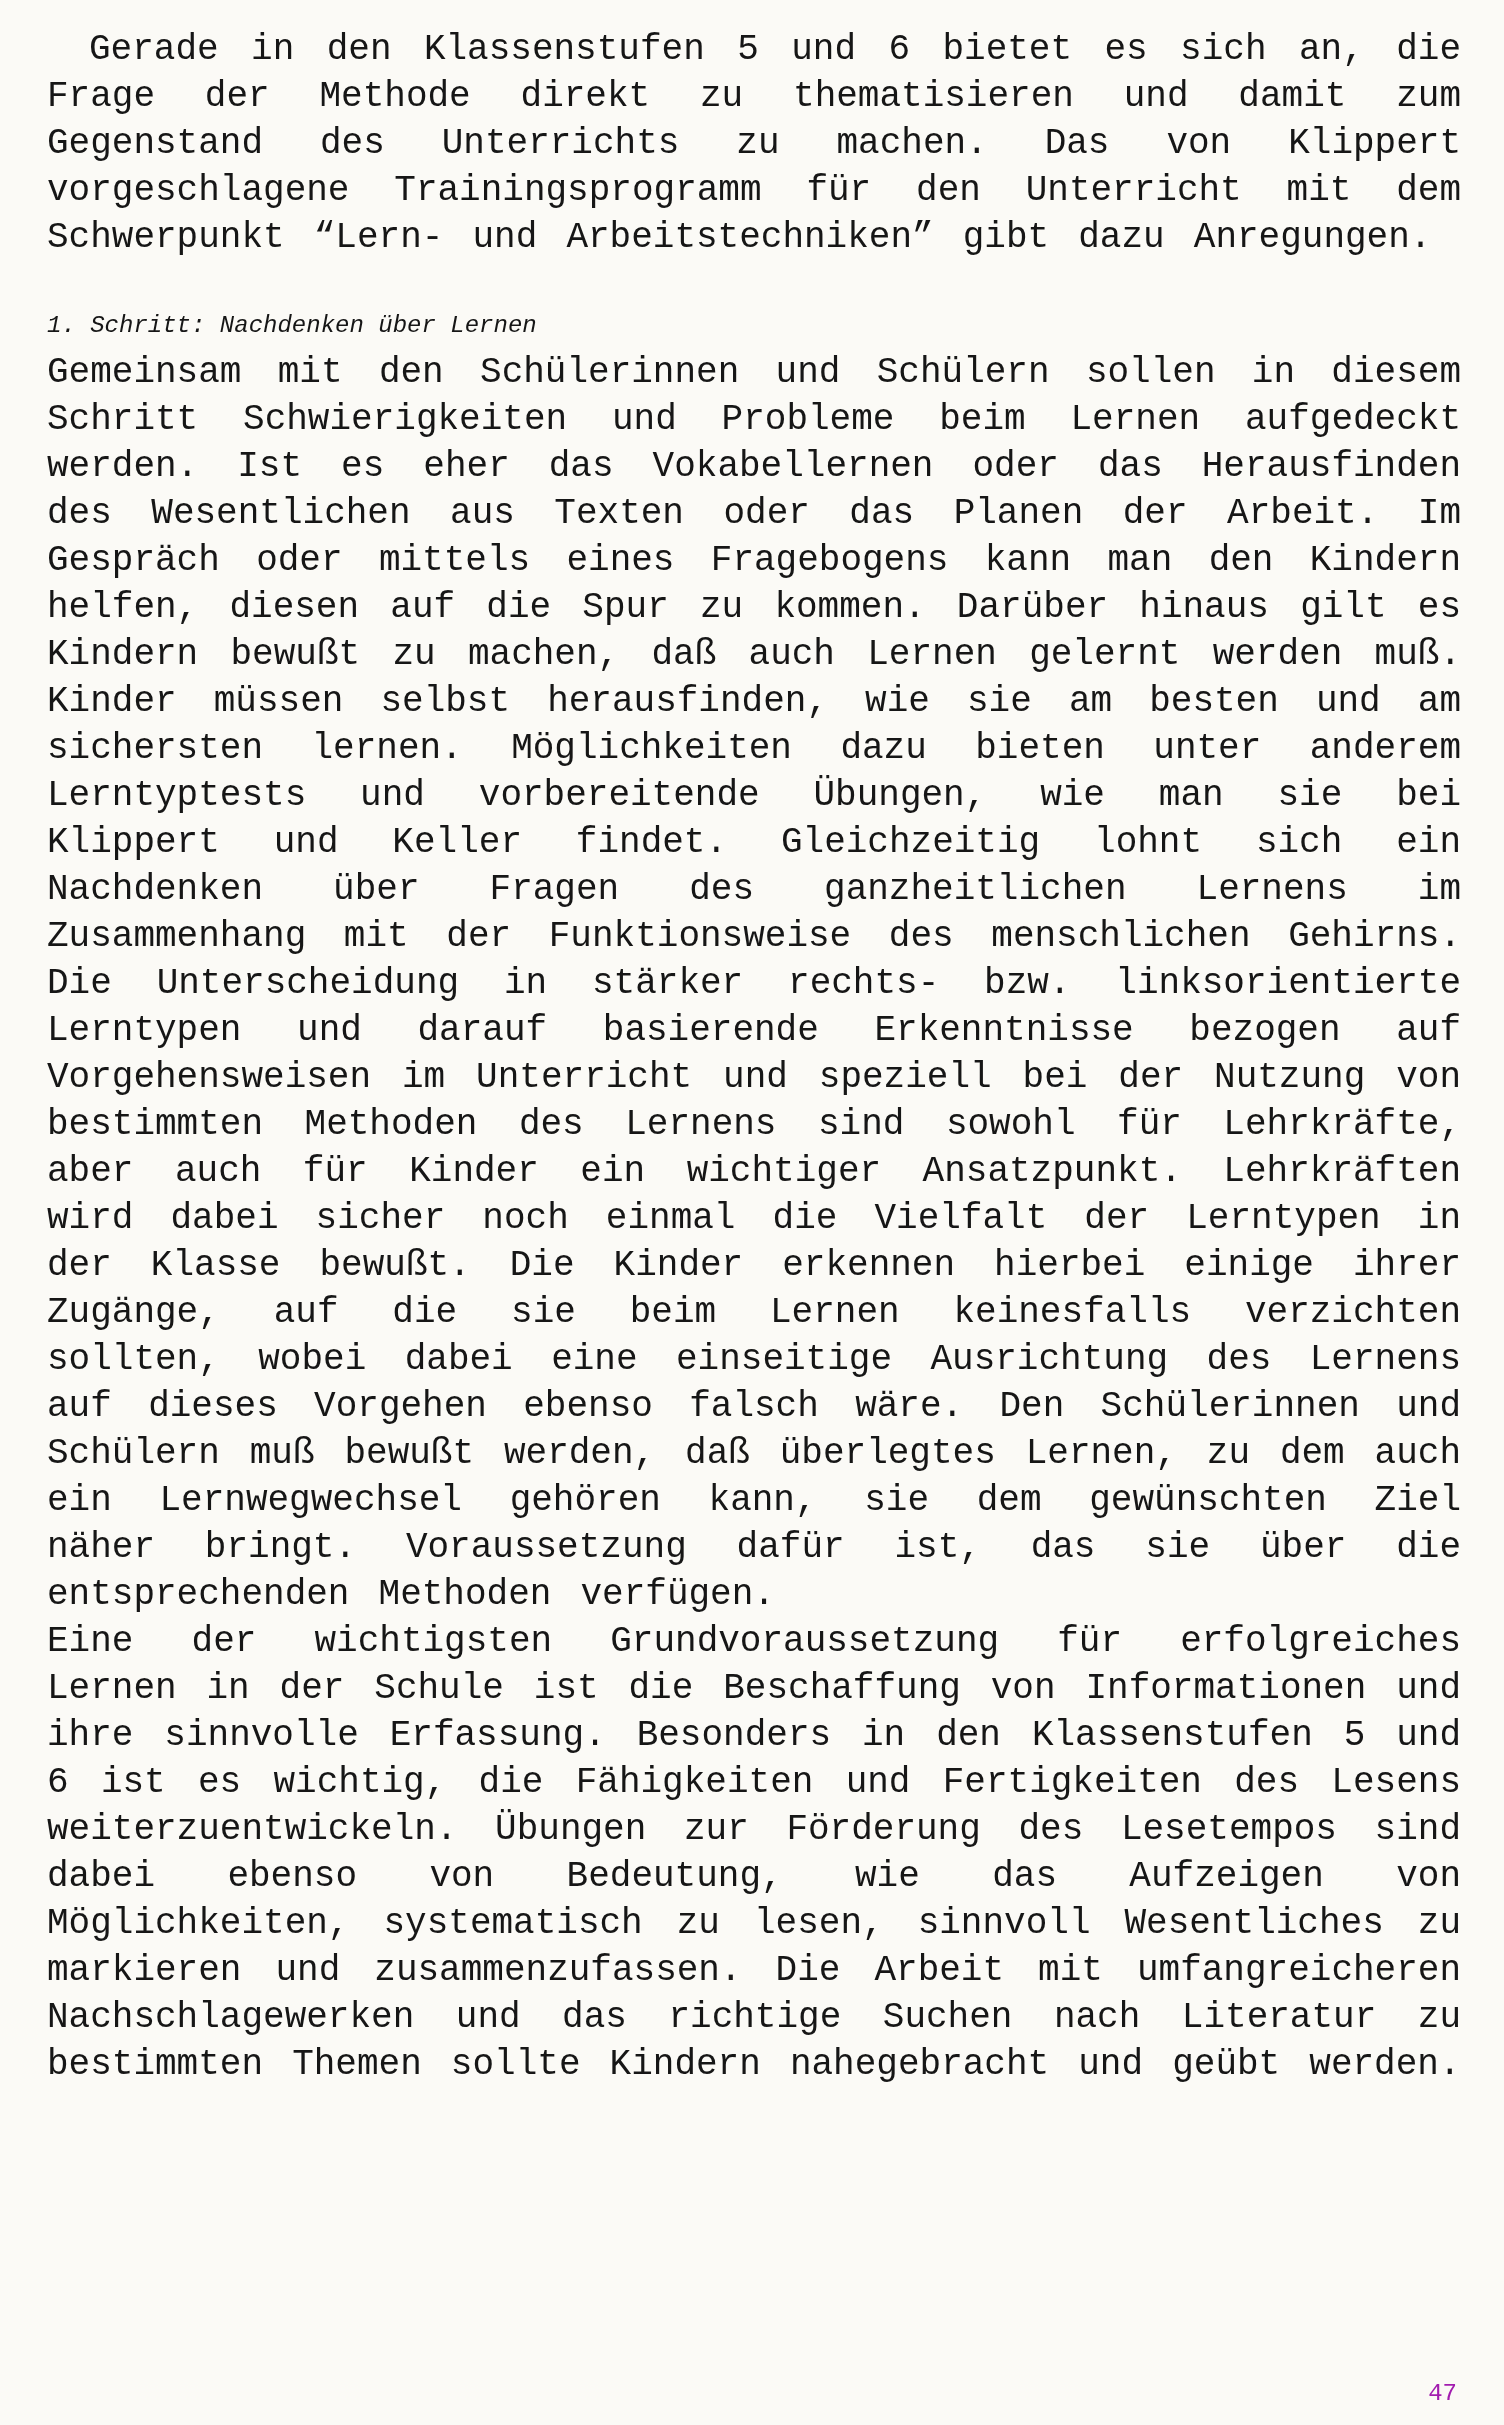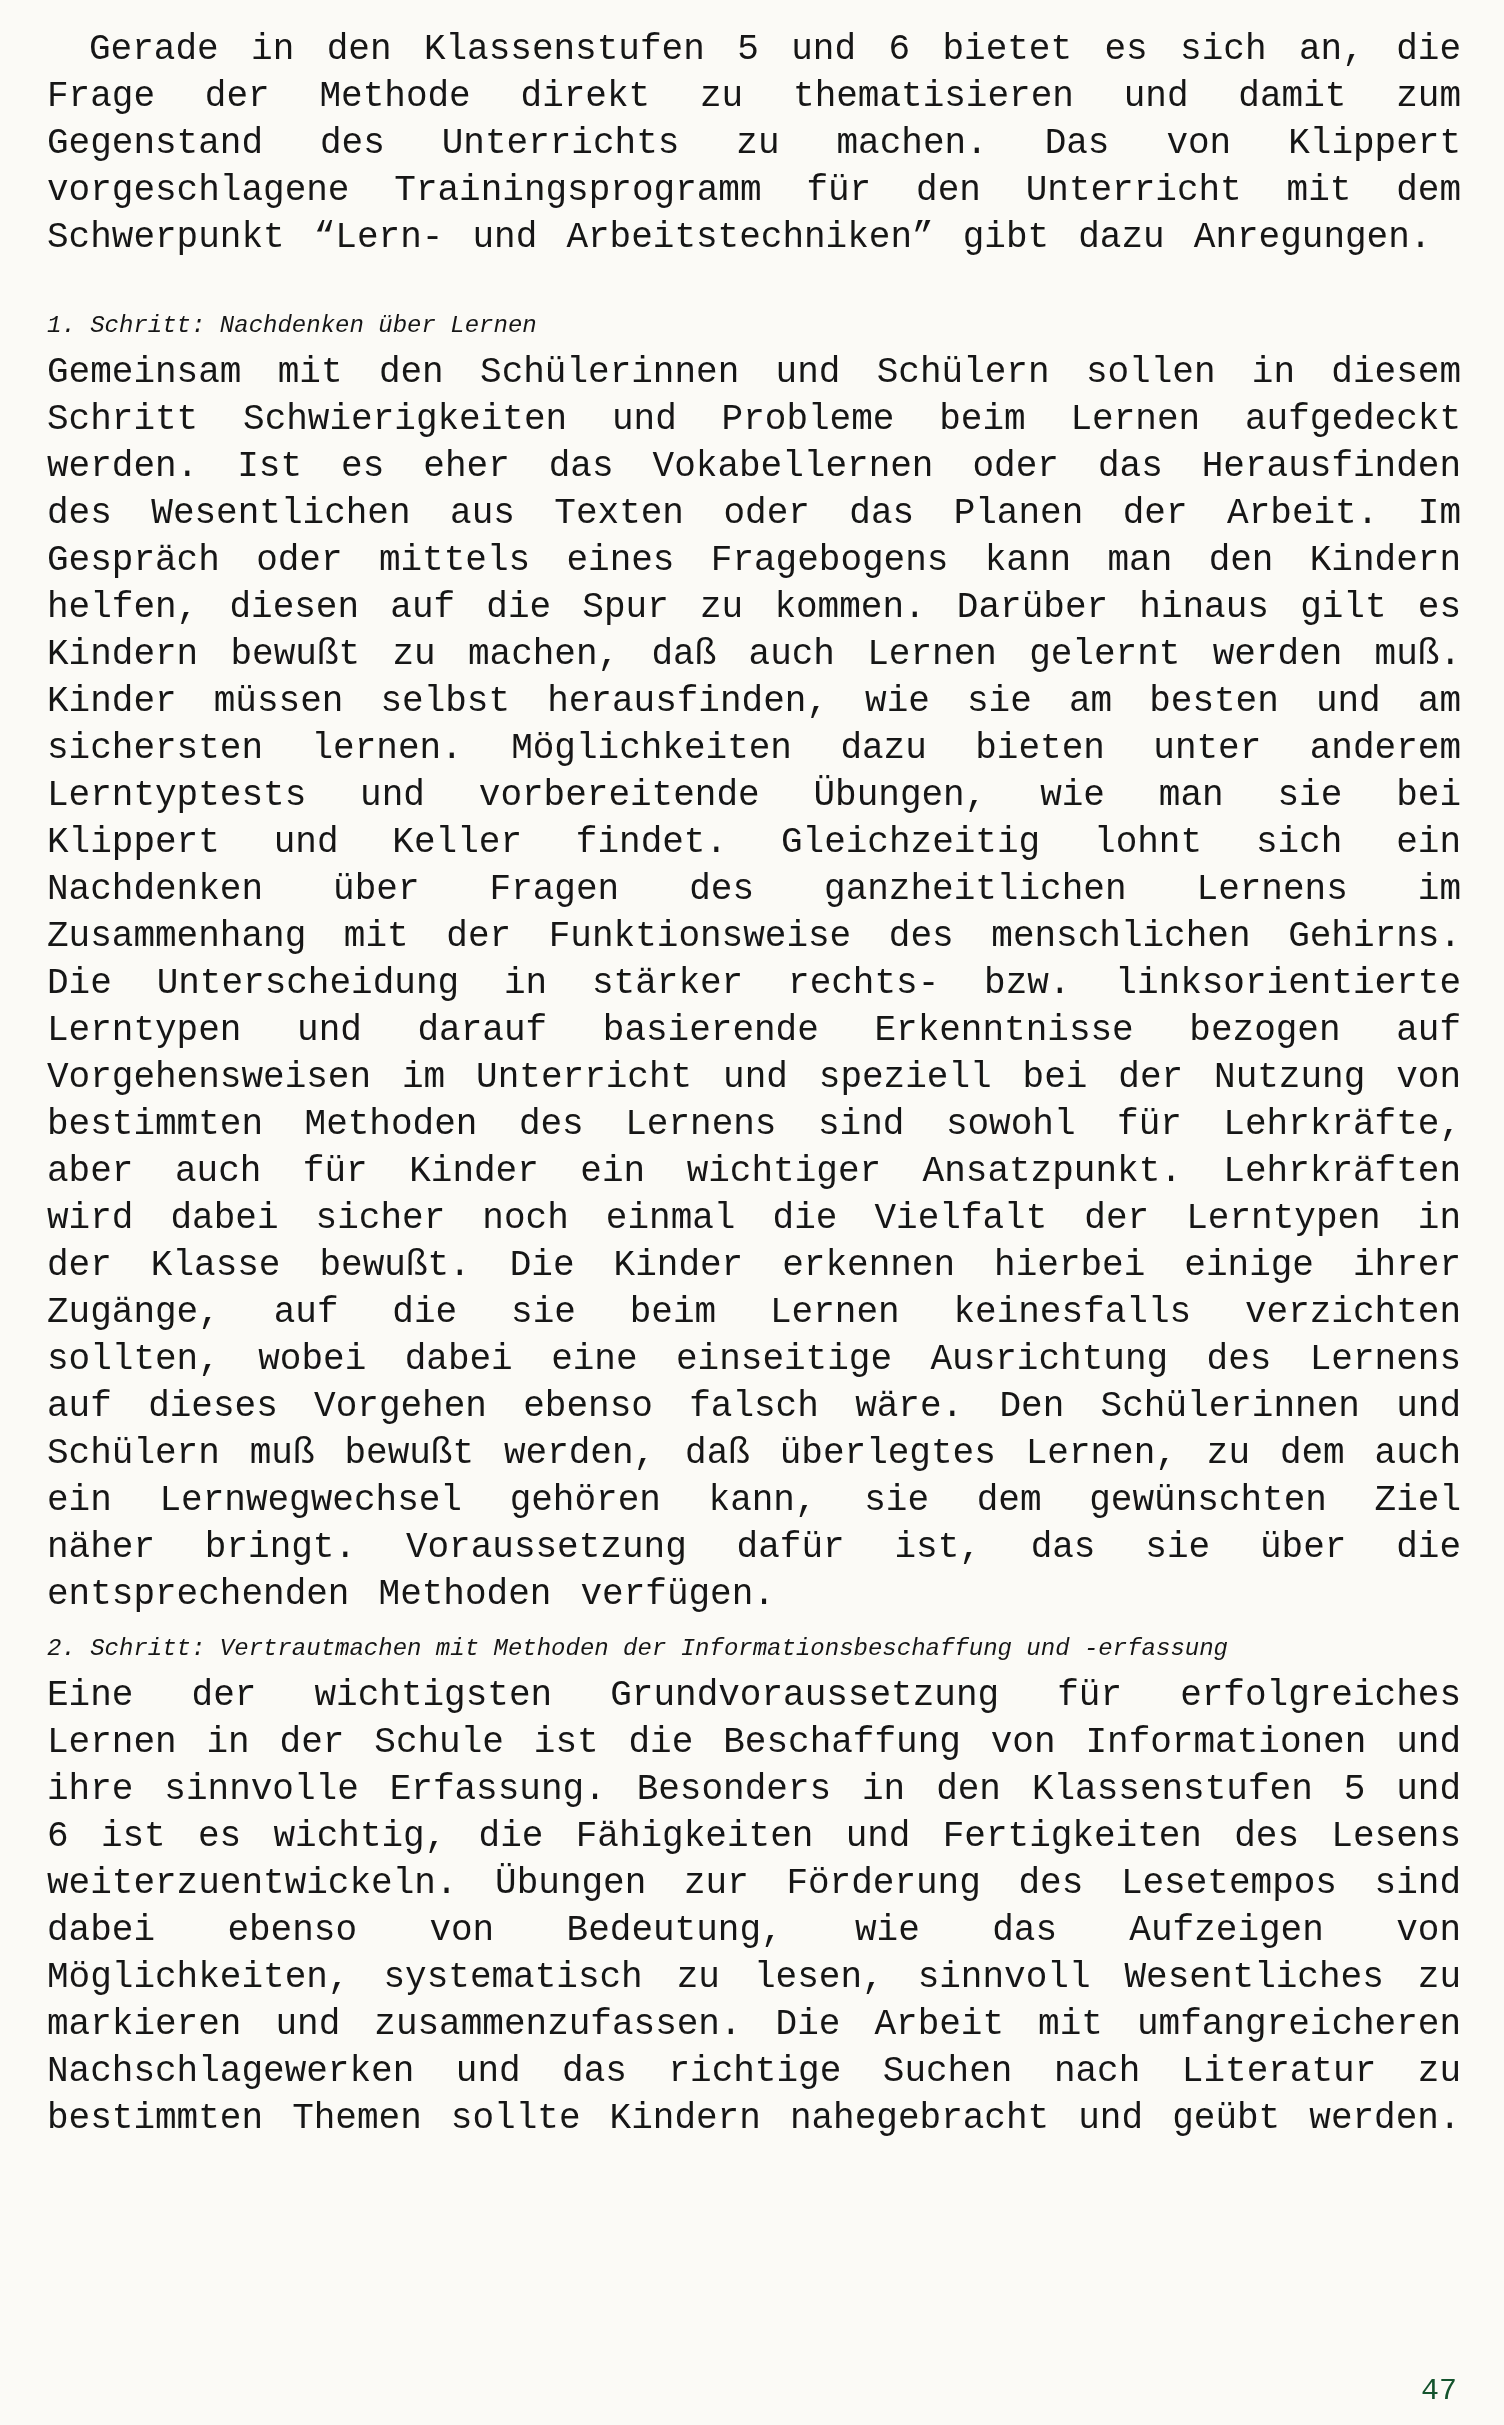--- a/index.html
+++ b/index.html
@@ -44,36 +44,35 @@
     margin-top: 7.5px;
   }
   .heading.hanging {
     padding-left: 105px;
     text-indent: -105px;
   }
   .page-number {
     position: absolute;
     right: 48px;
     bottom: 19.6px;
-    font-size: 30px;
+    font-size: 24px;
     line-height: 1;
-    color: #14532d;
+    color: #a21caf;
   }
 </style>
 </head>
 <body>
 
 <div class="page">
 
   <p class="para first-indent">Gerade in den Klassenstufen 5 und 6 bietet es sich an, die Frage der Methode direkt zu thematisieren und damit zum Gegenstand des Unterrichts zu machen. Das von Klippert vorgeschlagene Trainingsprogramm für den Unterricht mit dem Schwerpunkt “Lern- und Arbeitstechniken” gibt dazu Anregungen.</p>
 
   <h2 class="heading gap-large">1. Schritt: Nachdenken über Lernen</h2>
 
   <p class="para">Gemeinsam mit den Schülerinnen und Schülern sollen in diesem Schritt Schwierigkeiten und Probleme beim Lernen aufgedeckt werden. Ist es eher das Vokabellernen oder das Herausfinden des Wesentlichen aus Texten oder das Planen der Arbeit. Im Gespräch oder mittels eines Fragebogens kann man den Kindern helfen, diesen auf die Spur zu kommen. Darüber hinaus gilt es Kindern bewußt zu machen, daß auch Lernen gelernt werden muß. Kinder müssen selbst herausfinden, wie sie am besten und am sichersten lernen. Möglichkeiten dazu bieten unter anderem Lerntyptests und vorbereitende Übungen, wie man sie bei Klippert und Keller findet. Gleichzeitig lohnt sich ein Nachdenken über Fragen des ganzheitlichen Lernens im Zusammenhang mit der Funktionsweise des menschlichen Gehirns. Die Unterscheidung in stärker rechts- bzw. linksorientierte Lerntypen und darauf basierende Erkenntnisse bezogen auf Vorgehensweisen im Unterricht und speziell bei der Nutzung von bestimmten Methoden des Lernens sind sowohl für Lehrkräfte, aber auch für Kinder ein wichtiger Ansatzpunkt. Lehrkräften wird dabei sicher noch einmal die Vielfalt der Lerntypen in der Klasse bewußt. Die Kinder erkennen hierbei einige ihrer Zugänge, auf die sie beim Lernen keinesfalls verzichten sollten, wobei dabei eine einseitige Ausrichtung des Lernens auf dieses Vorgehen ebenso falsch wäre. Den Schülerinnen und Schülern muß bewußt werden, daß überlegtes Lernen, zu dem auch ein Lernwegwechsel gehören kann, sie dem gewünschten Ziel näher bringt. Voraussetzung dafür ist, das sie über die entsprechenden Methoden verfügen.</p>
 
-  <h2 class="heading gap-small hanging">2. Schritt: Vertrautmachen mit Methoden der Informationsbeschaffung und -erfassung</h2>
 
   <p class="para">Eine der wichtigsten Grundvoraussetzung für erfolgreiches Lernen in der Schule ist die Beschaffung von Informationen und ihre sinnvolle Erfassung. Besonders in den Klassenstufen 5 und 6 ist es wichtig, die Fähigkeiten und Fertigkeiten des Lesens weiterzuentwickeln. Übungen zur Förderung des Lesetempos sind dabei ebenso von Bedeutung, wie das Aufzeigen von Möglichkeiten, systematisch zu lesen, sinnvoll Wesentliches zu markieren und zusammenzufassen. Die Arbeit mit umfangreicheren Nachschlagewerken und das richtige Suchen nach Literatur zu bestimmten Themen sollte Kindern nahegebracht und geübt werden.</p>
 
   <div class="page-number">47</div>
 
 </div>
 
 
 </body></html>

